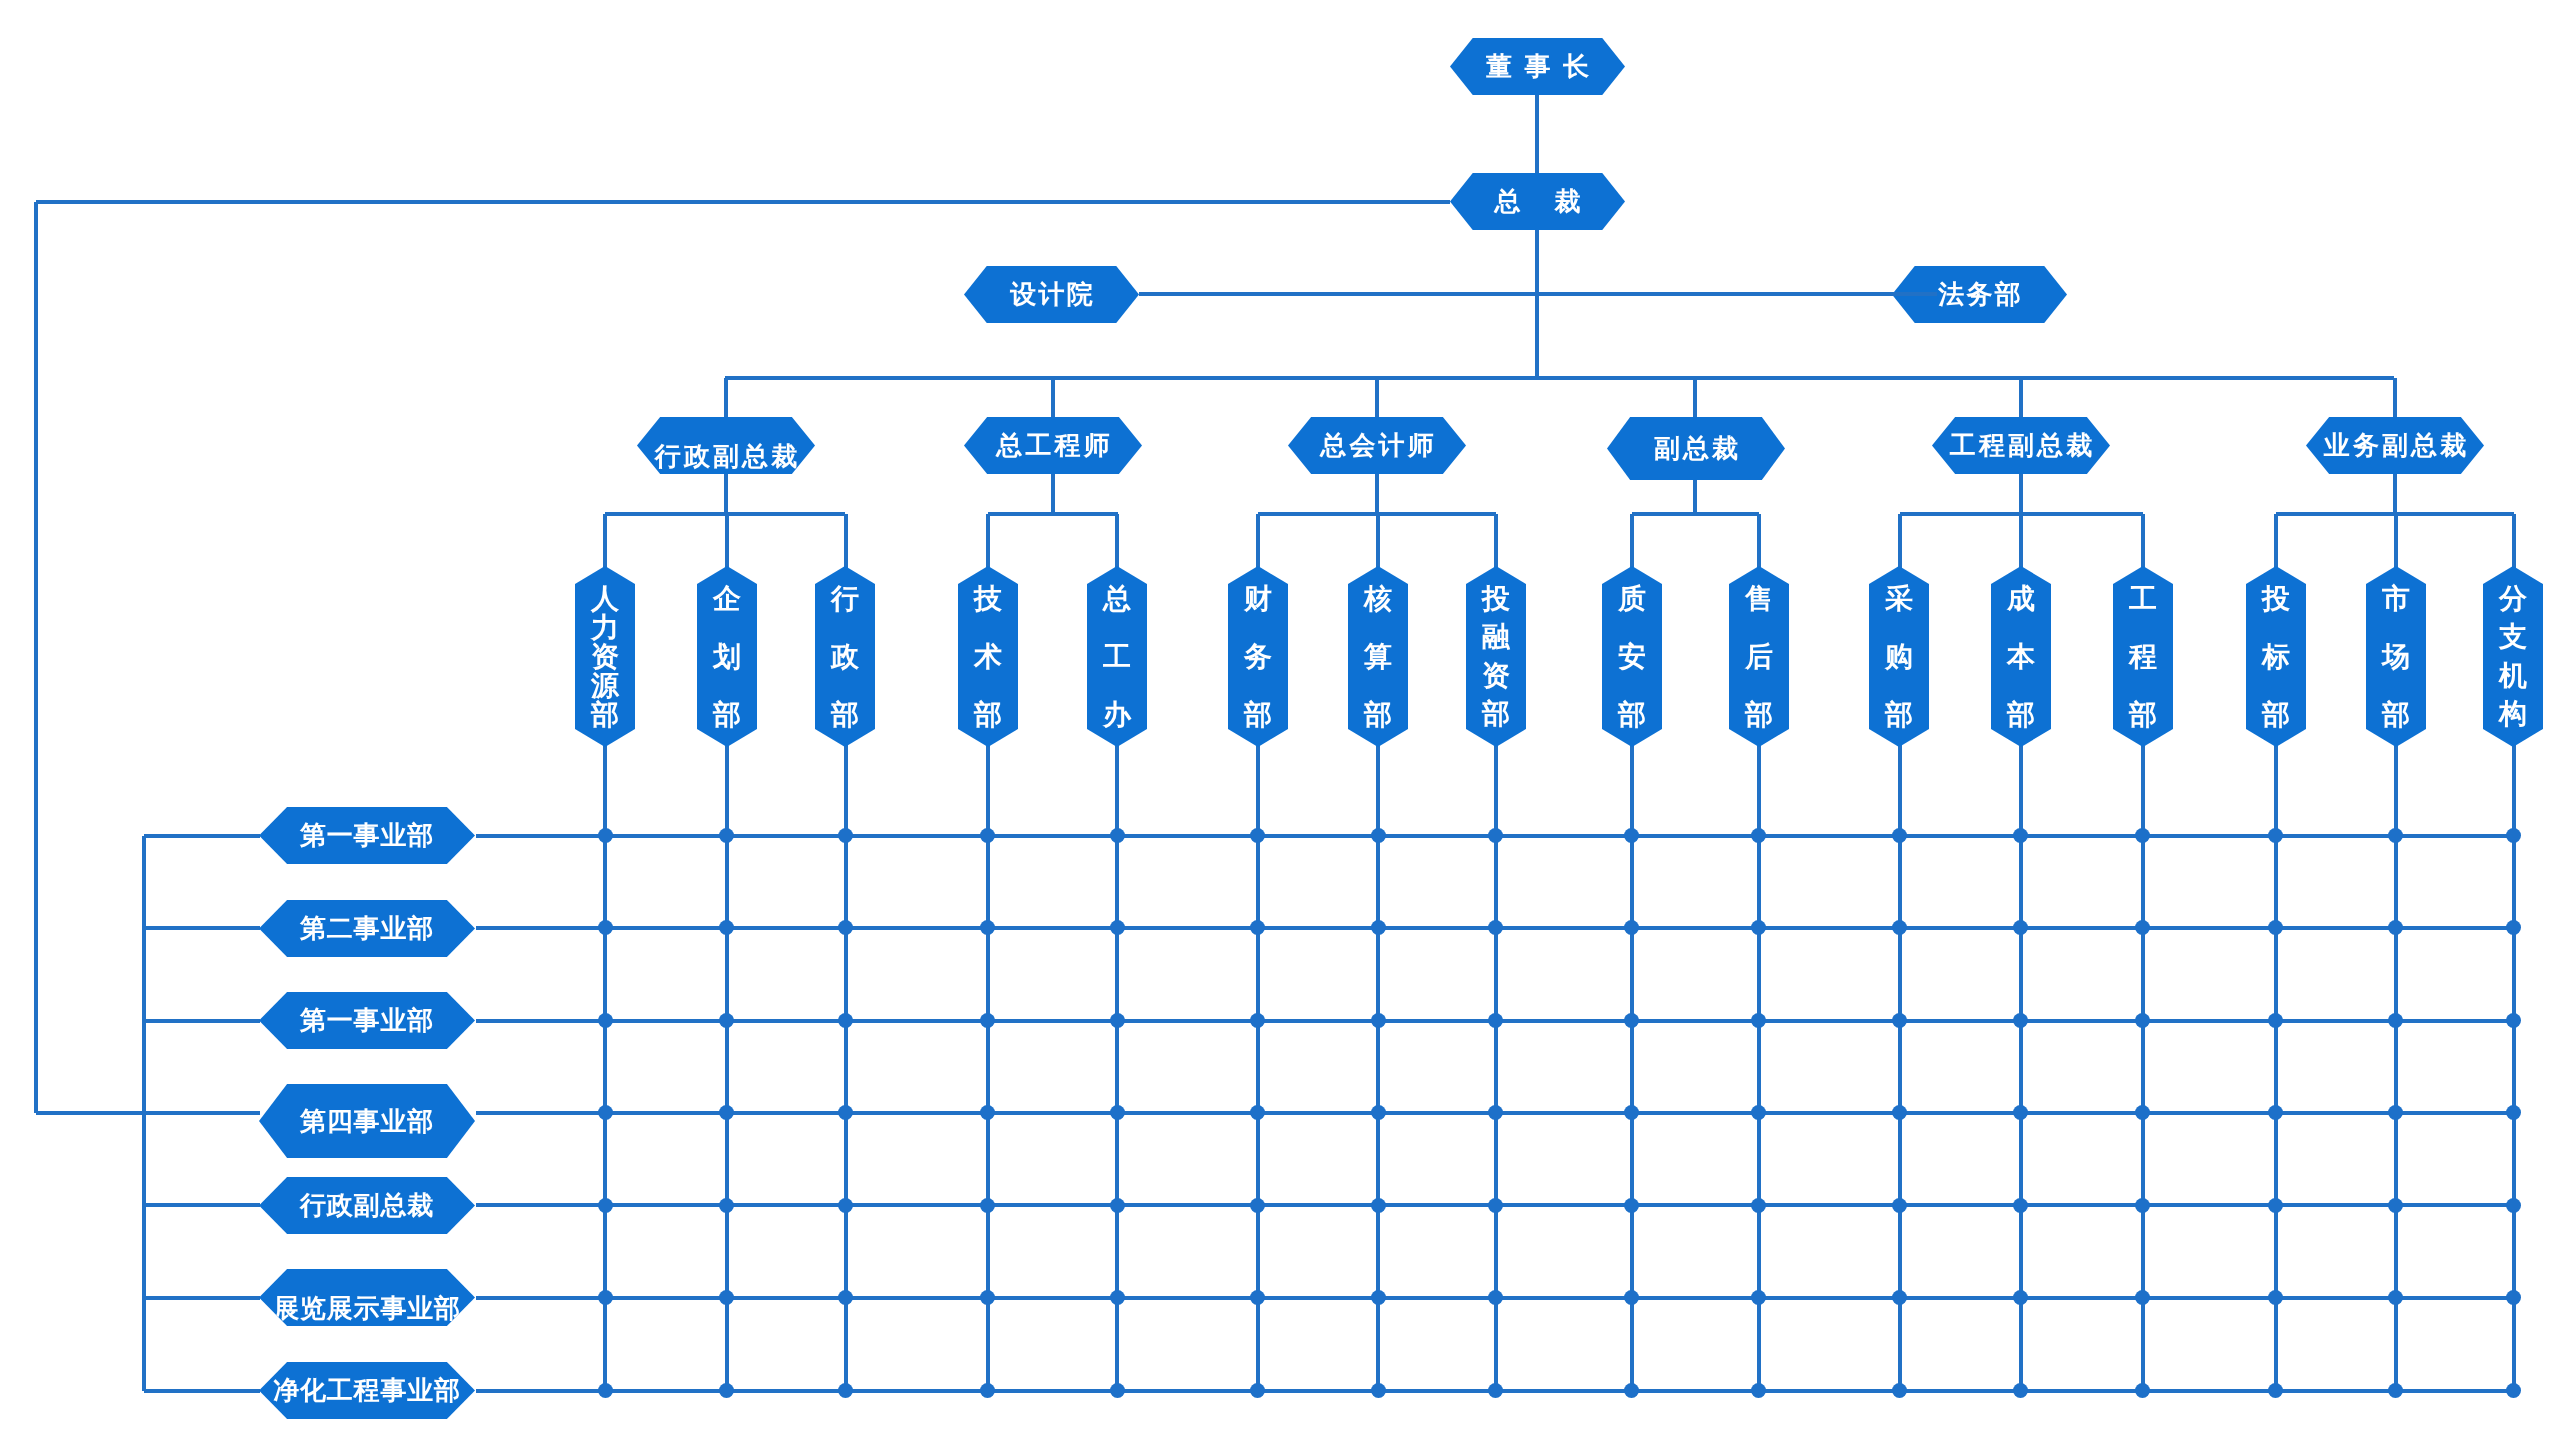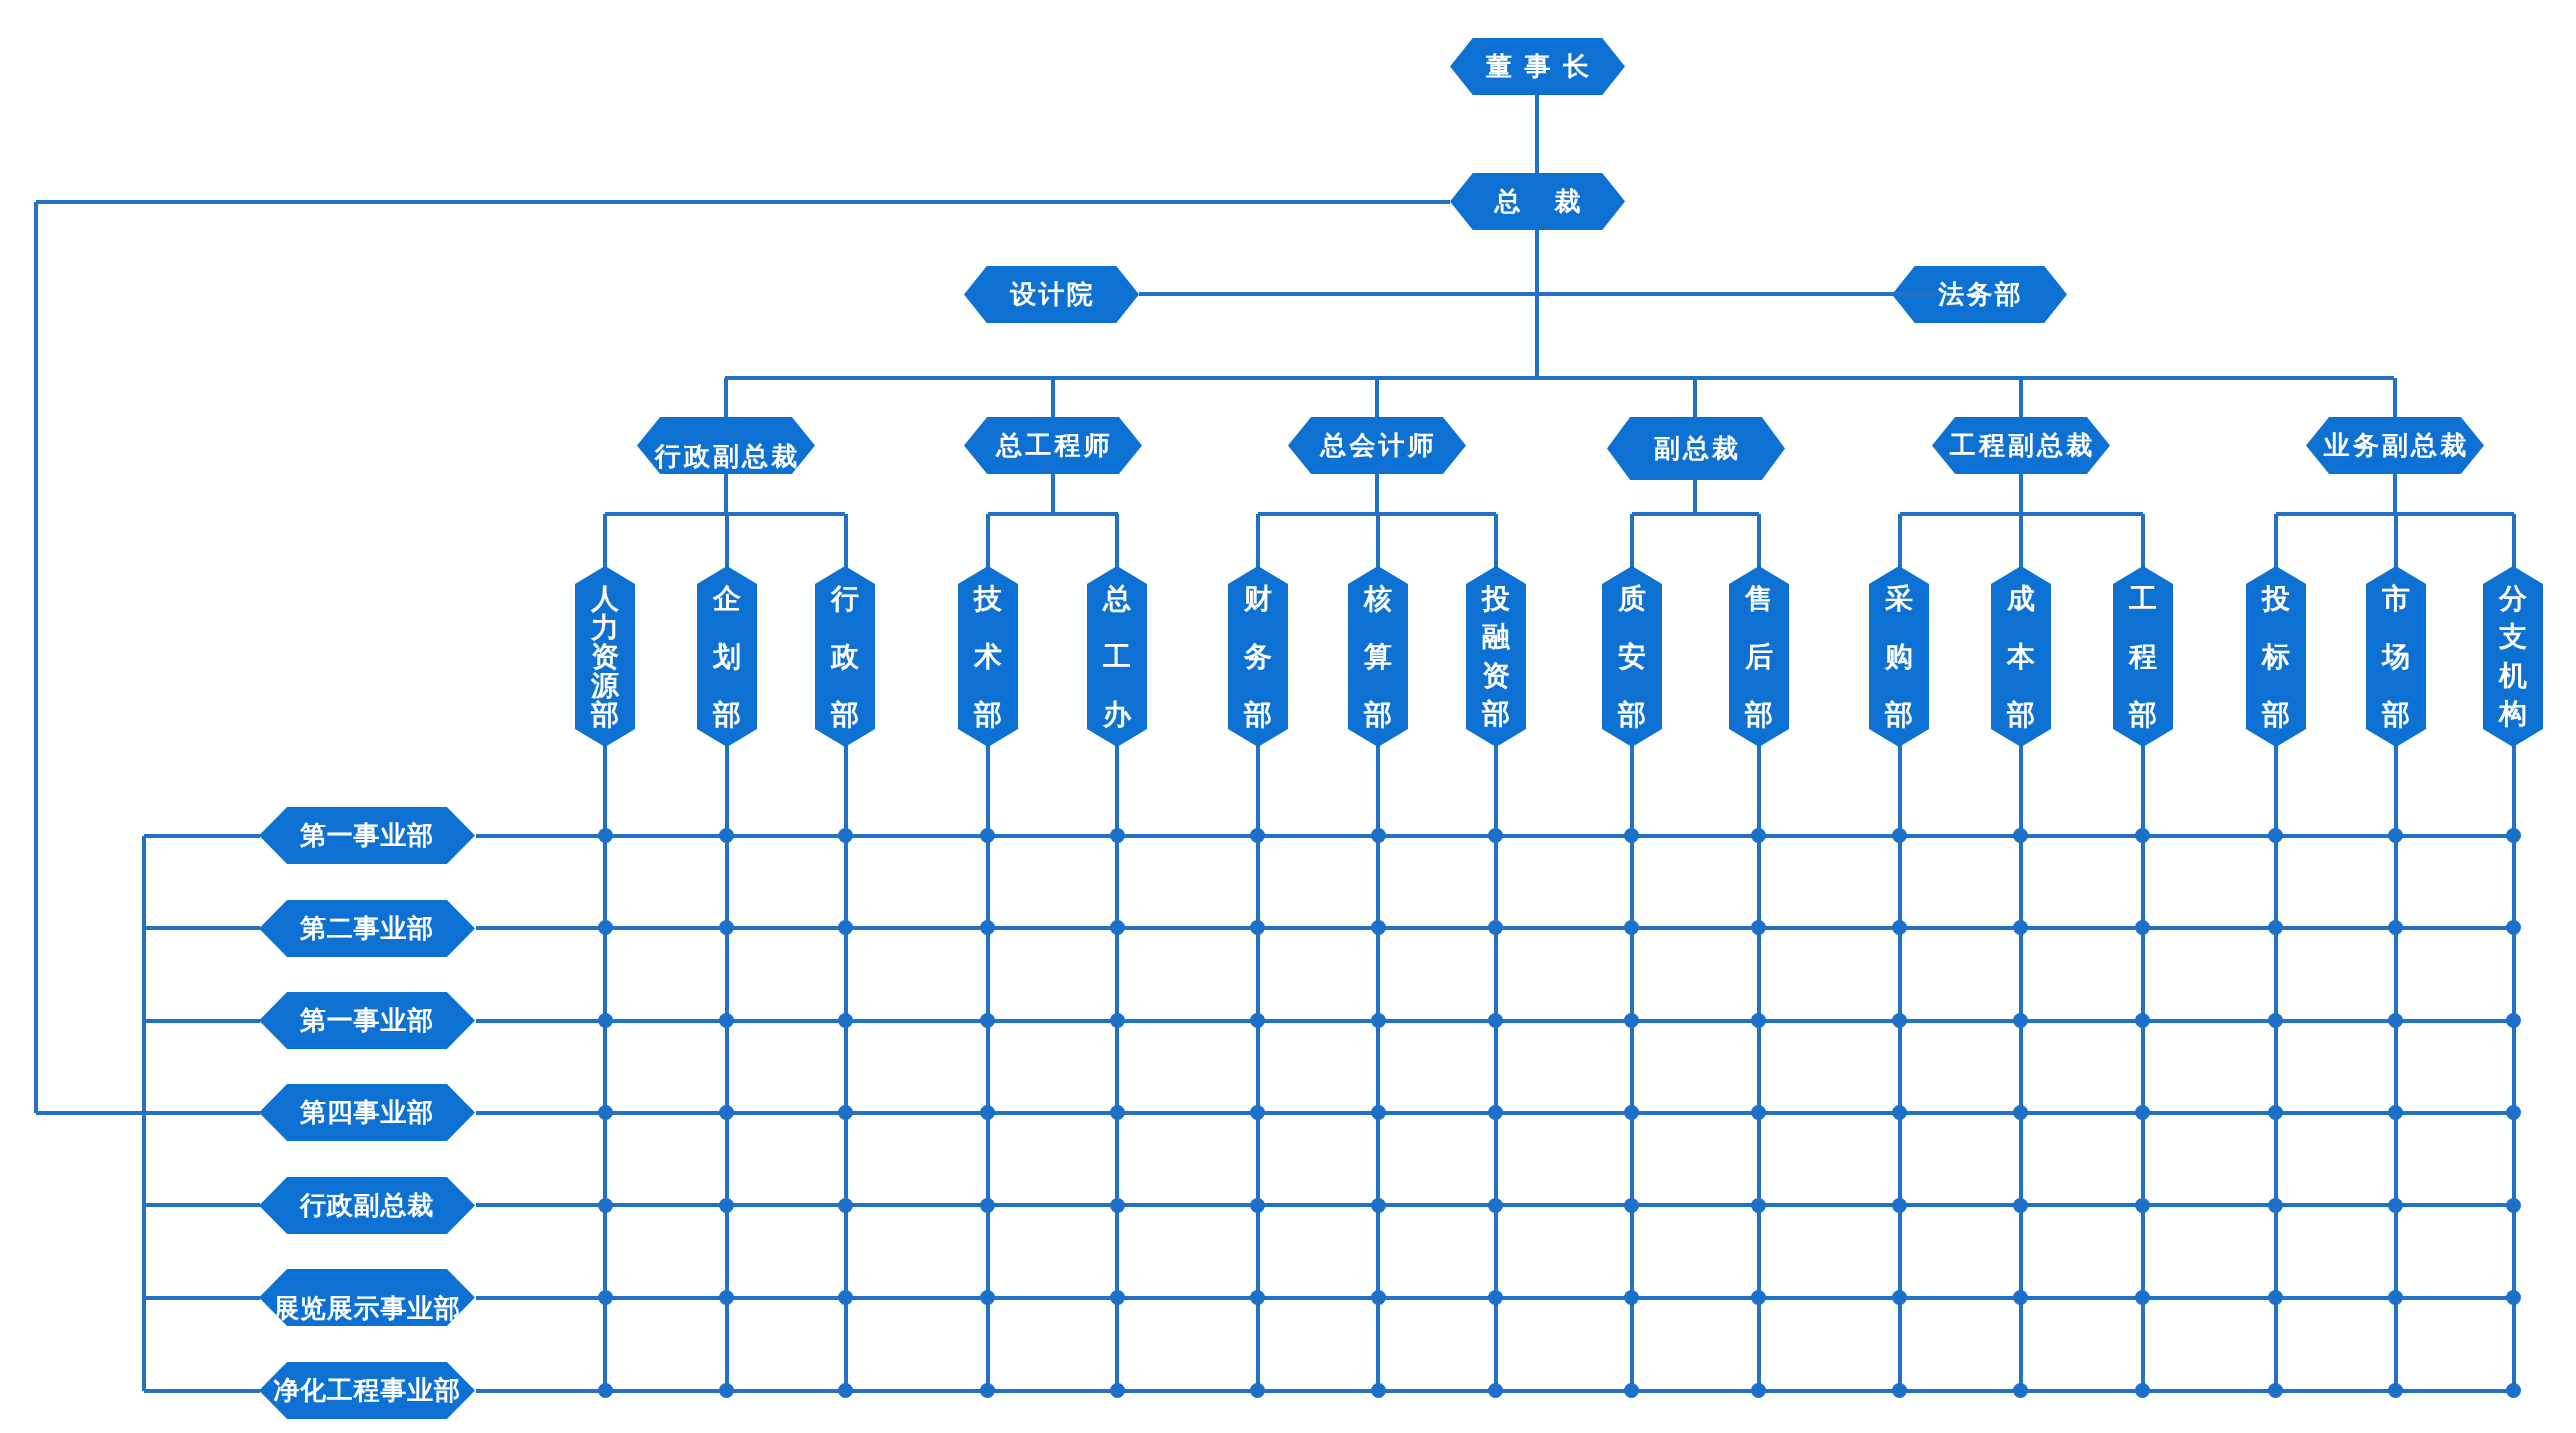--- a/index.html
+++ b/index.html
@@ -251,21 +251,21 @@
     <div class="hex hex-h unit" style="left: 259px; top: 900px; width: 216px; height: 57px;">
       <span>第二事业部</span>
     </div>
     <div class="ln" style="left: 144px; top: 1019px; width: 116px; height: 3.9px;"></div>
     <div class="ln" style="left: 476px; top: 1019px; width: 2038px; height: 3.9px;"></div>
     <div class="hex hex-h unit" style="left: 259px; top: 992px; width: 216px; height: 57px;">
       <span>第一事业部</span>
     </div>
     <div class="ln" style="left: 144px; top: 1111px; width: 116px; height: 3.9px;"></div>
     <div class="ln" style="left: 476px; top: 1111px; width: 2038px; height: 3.9px;"></div>
-    <div class="hex hex-h unit" style="left: 259px; top: 1084px; width: 216px; height: 57px;">
+    <div class="hex hex-h unit" style="left: 259px; top: 1084px; width: 216px; height: 74px;">
       <span>第四事业部</span>
     </div>
     <div class="ln" style="left: 144px; top: 1203px; width: 116px; height: 3.9px;"></div>
     <div class="ln" style="left: 476px; top: 1203px; width: 2038px; height: 3.9px;"></div>
     <div class="hex hex-h unit" style="left: 259px; top: 1177px; width: 216px; height: 57px;">
       <span>行政副总裁</span>
     </div>
     <div class="ln" style="left: 144px; top: 1296px; width: 116px; height: 3.9px;"></div>
     <div class="ln" style="left: 476px; top: 1296px; width: 2038px; height: 3.9px;"></div>
     <div class="hex hex-h unit" style="left: 259px; top: 1269px; width: 216px; height: 57px; align-items: flex-end;">

